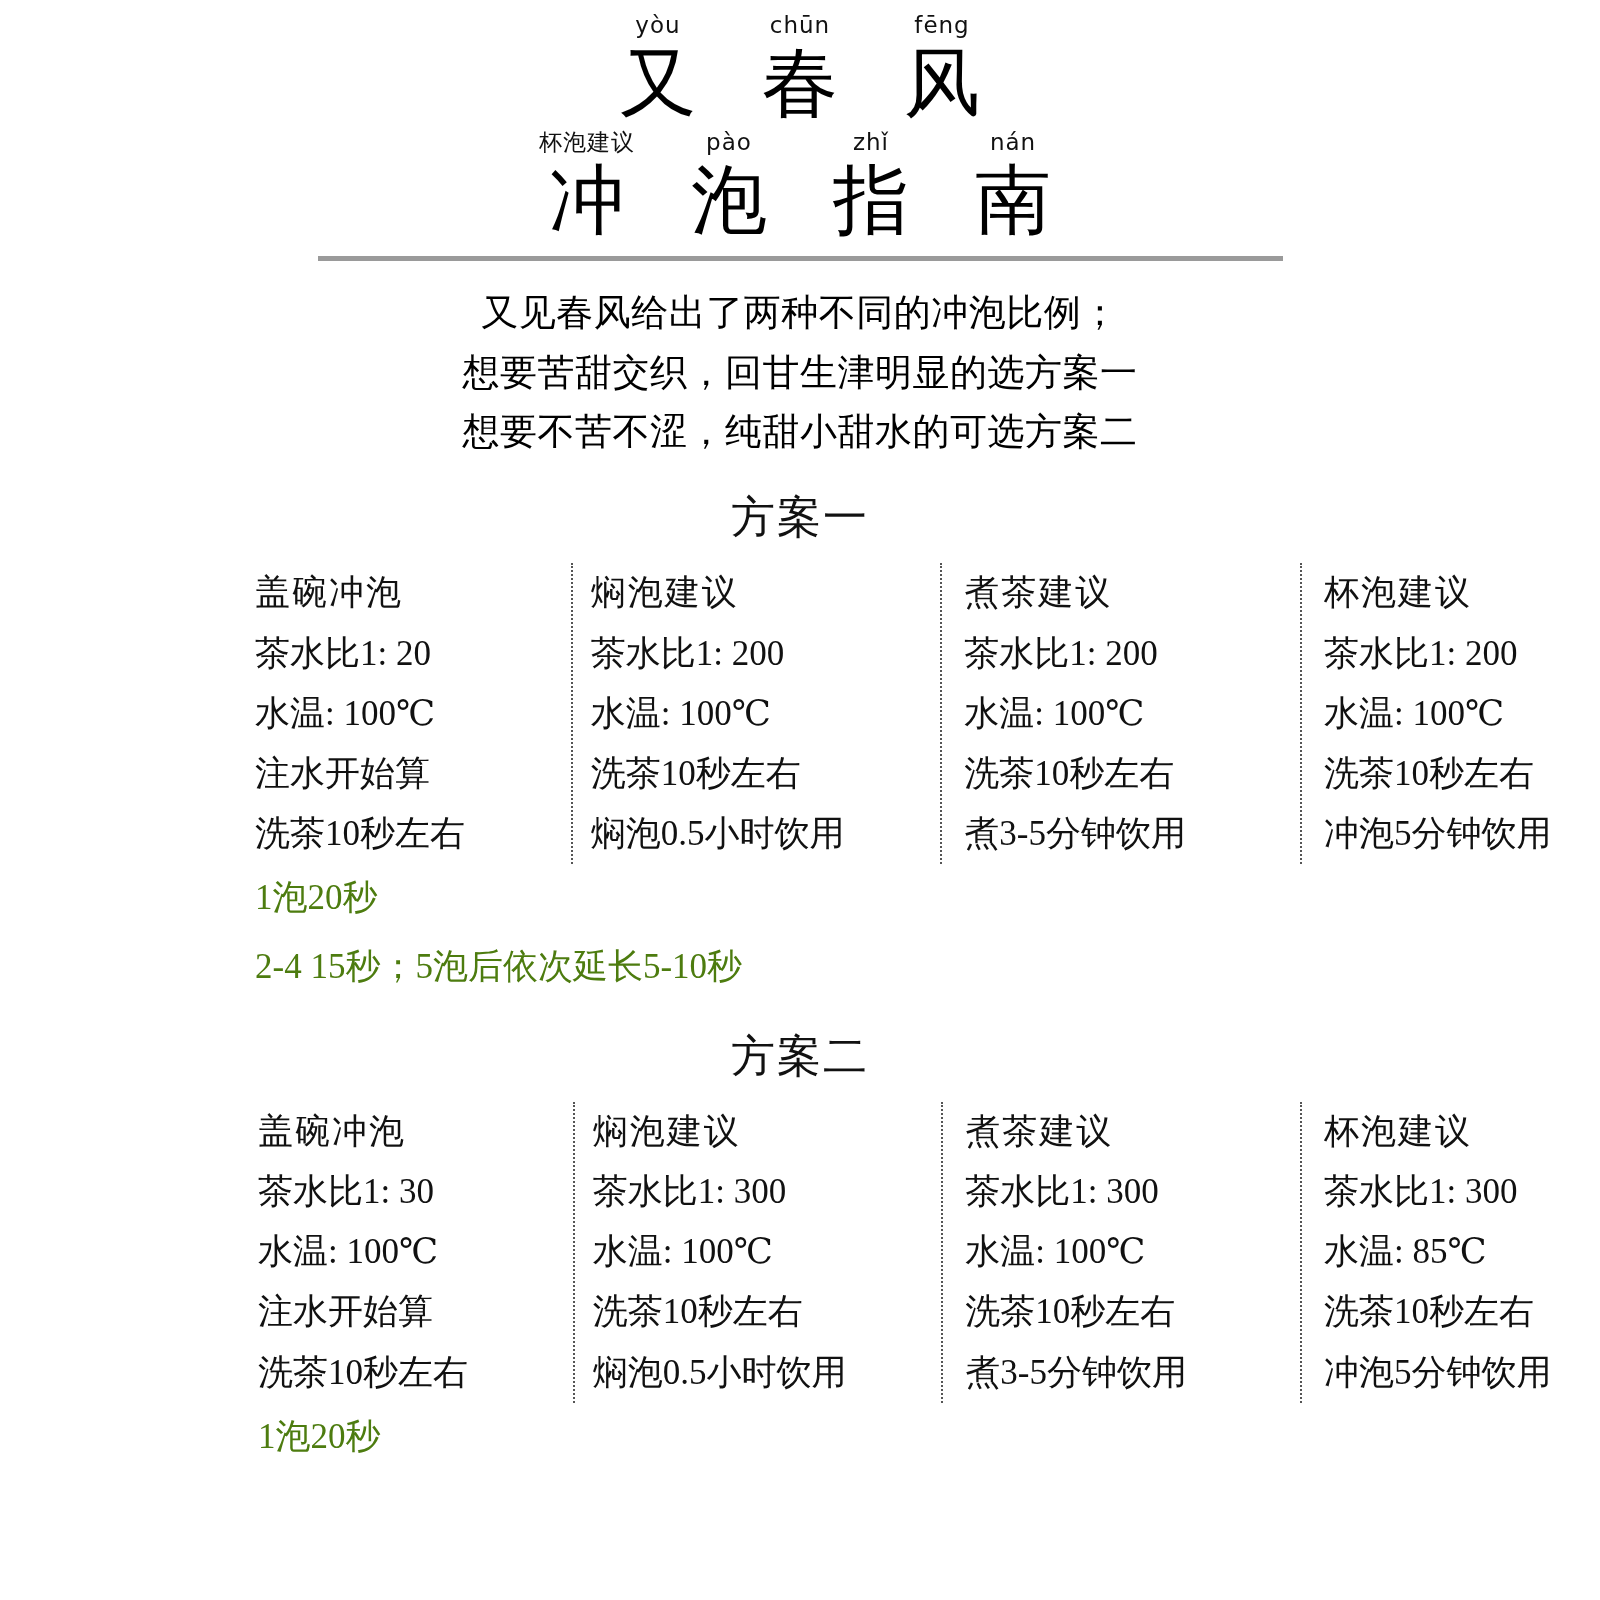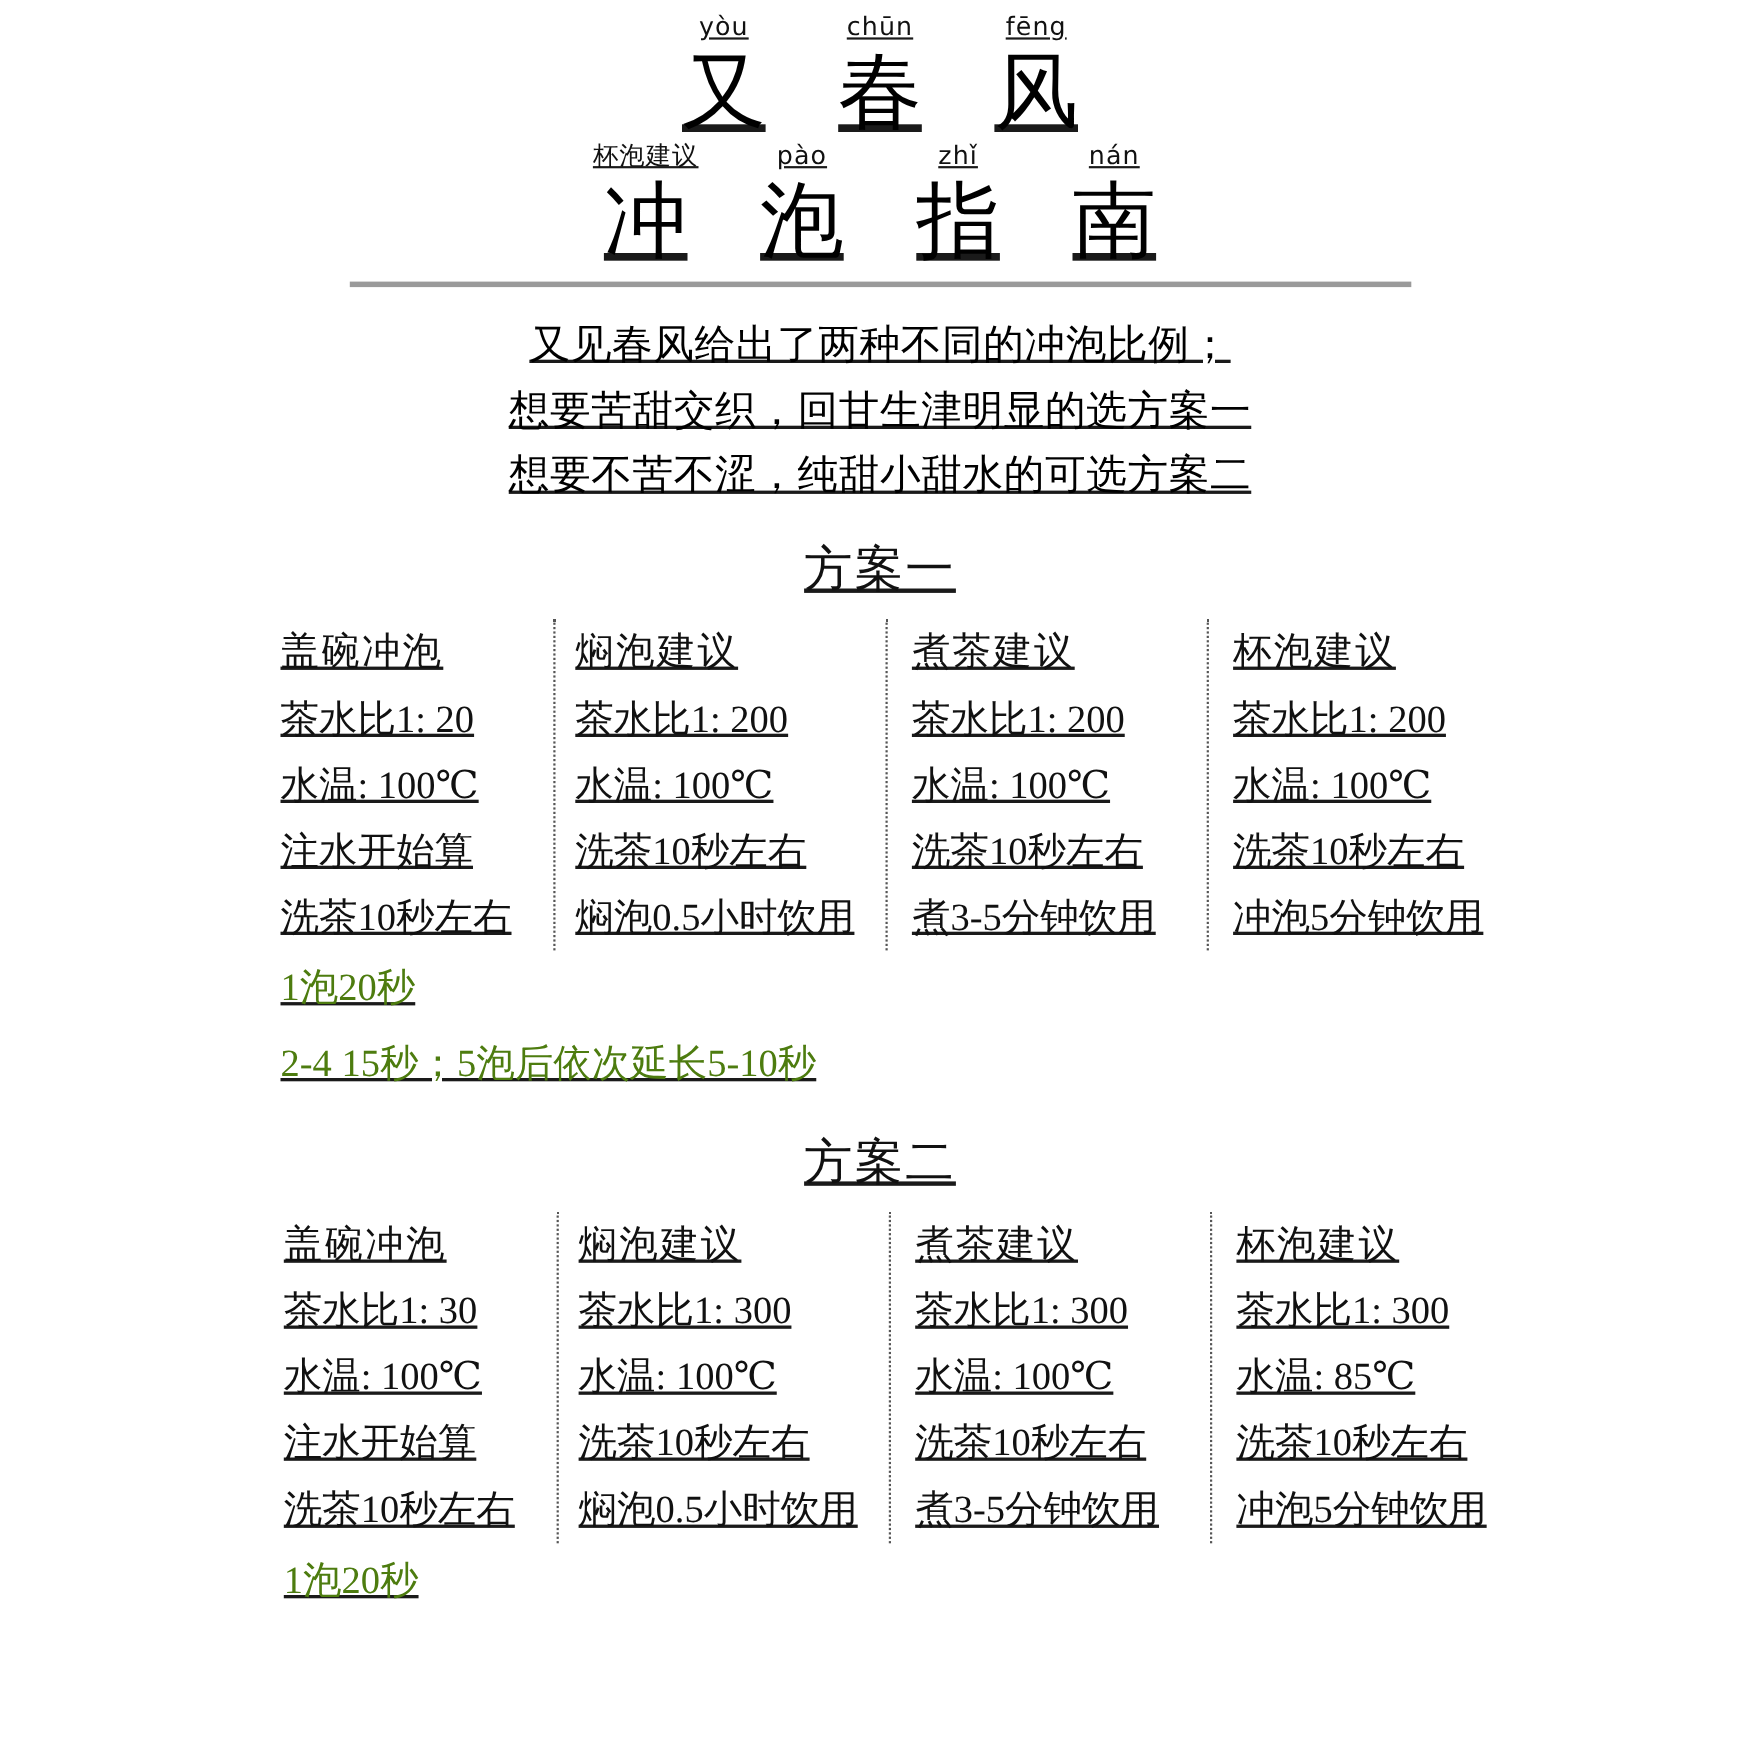--- a/index.html
+++ b/index.html
@@ -12,21 +12,20 @@
     height: 1600px;
     font-family: "Liberation Serif", "DejaVu Serif", serif;
     color: #1a1a1a;
     overflow: hidden;
   }
   .page {
     width: 1600px;
     height: 1600px;
     position: relative;
     box-sizing: border-box;
-    text-decoration: underline;
   }
 
   
   .title-block {
     padding-top: 14px;
     display: flex;
     flex-direction: column;
     align-items: center;
   }
   .title-line {
@@ -86,21 +85,21 @@
   .plan-title {
     text-align: center;
     font-family: "DejaVu Sans", "Liberation Sans", sans-serif;
     font-size: 44px;
     color: #111;
     margin-bottom: 16px;
     letter-spacing: 2px;
   }
   .cols {
     display: flex;
-    justify-content: flex-start;
+    justify-content: space-between;
     padding-left: 255px;
     box-sizing: border-box;
   }
   .col {
     position: relative;
     box-sizing: border-box;
   }
   .col + .col {
     border-left: 2px dotted #555;
   }

